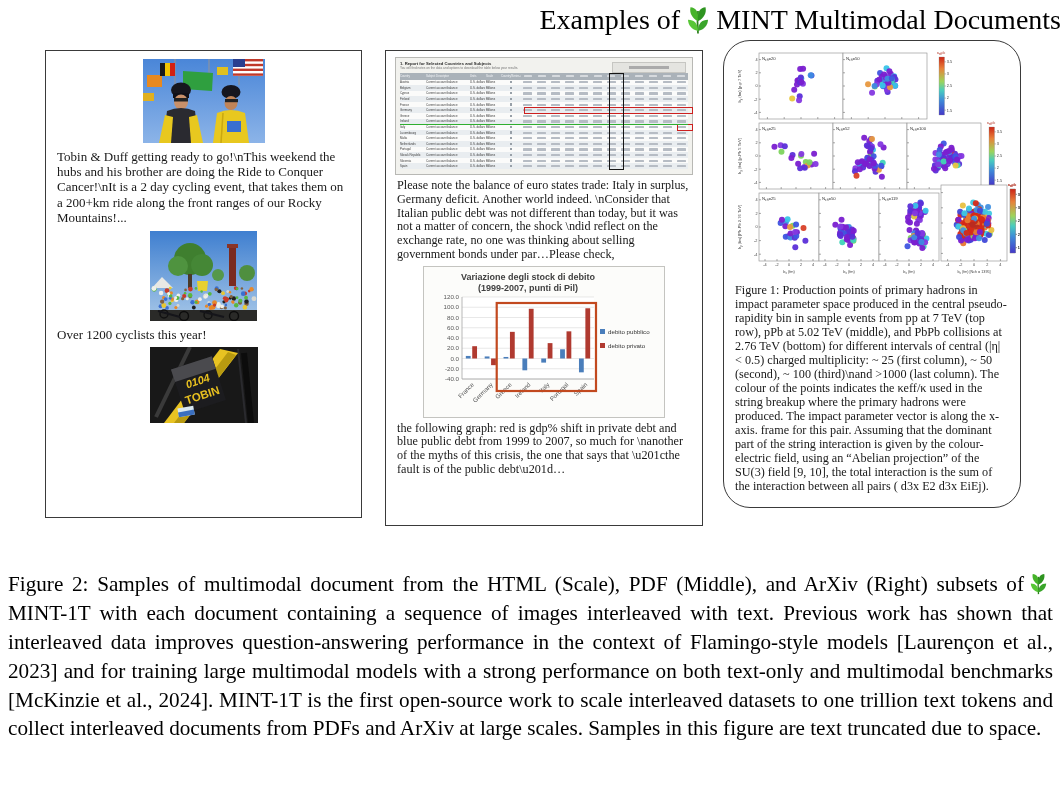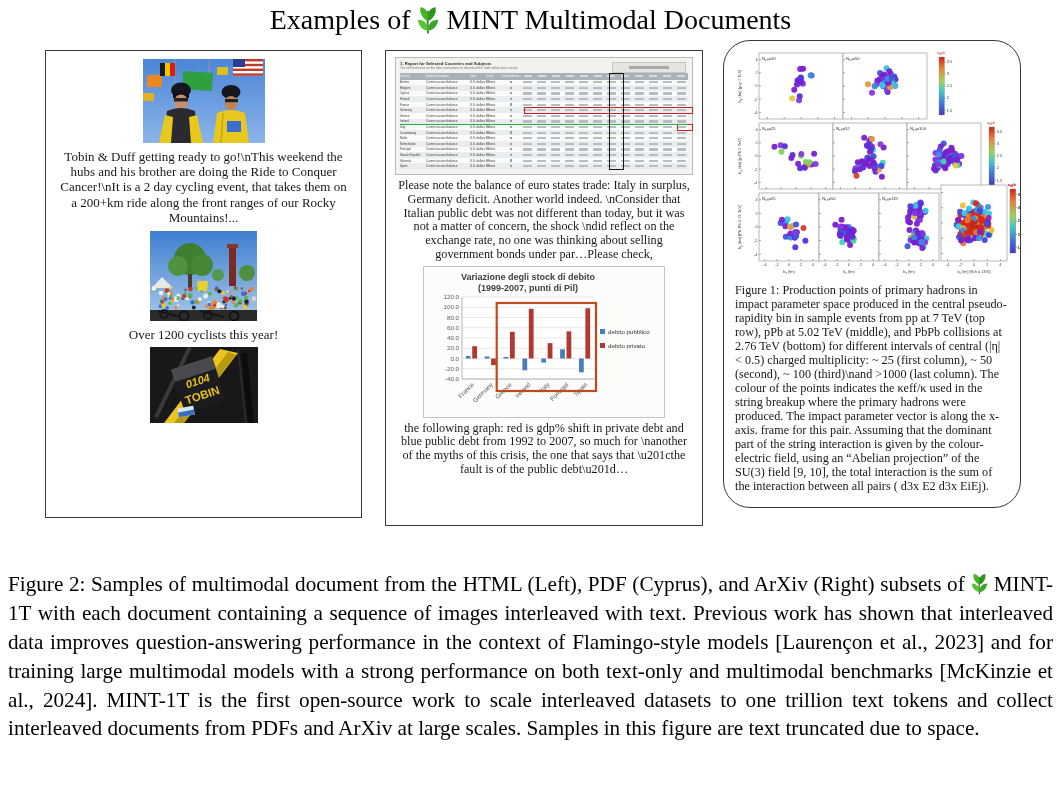--- a/index.html
+++ b/index.html
@@ -1,28 +1,28 @@
 <!DOCTYPE html>
 <html><head>
 <meta charset="utf-8">
 <style>
   html,body{margin:0;padding:0;background:#fff;}
   .page{position:relative;width:1061px;height:785px;background:#fff;overflow:hidden;
         font-family:"Liberation Serif","DejaVu Serif",serif;color:#111;}
-  .main-title{position:absolute;left:0;right:0;top:4px;text-align:center;font-size:28px;color:#000;}
+  .main-title{position:absolute;left:0;right:0;top:4px;text-align:right;font-size:28px;color:#000;}
   .leaf-lg{width:30px;height:30px;vertical-align:-7px;margin:0 3px;}
   .leaf-sm{width:23px;height:23px;vertical-align:-5px;margin:0 3px;}
 
   .panel{position:absolute;border:1.5px solid #3a3a3a;background:#fff;box-sizing:border-box;
          padding:6px 9px;overflow:hidden;}
   .panel-html{left:45px;top:50px;width:317px;height:468px;}
   .panel-pdf{left:385px;top:50px;width:318px;height:476px;}
   .panel-arxiv{left:723px;top:40px;width:298px;height:468px;border-radius:27px;}
 
-  .ptext{color:#181818;text-align:center;}
+  .ptext{color:#181818;text-align:left;}
   .panel-html .ptext{font-size:13px;line-height:1.17;margin:6px 2px 0 2px;}
   .panel-pdf .ptext{font-size:12.2px;line-height:1.13;margin:4px 2px 0 2px;}
   .arxiv-caption{font-size:12.2px;line-height:1.15;margin:4px 2px 0 2px;color:#181818;}
 
   .photo{display:block;margin:2px auto 0 auto;}
 
   
   .table-shot{width:298px;height:118px;margin:0 auto;border:1px solid #b8b8b4;background:#f2f2ee;
               position:relative;padding:3px 4px;box-sizing:border-box;font-family:"Liberation Sans",sans-serif;}
   .t-title{font-size:4.2px;font-weight:bold;color:#2a2a2a;}
@@ -1064,21 +1064,21 @@
           <rect x="161.37142857142857" y="41.275" width="4.8" height="50.225" fill="#b03a30"></rect>
           <text x="104" y="13" text-anchor="middle" font-size="9" font-weight="bold" fill="#404040">Variazione degli stock di debito</text>
           <text x="104" y="24" text-anchor="middle" font-size="9" font-weight="bold" fill="#404040">(1999-2007, punti di Pil)</text>
           <rect x="176" y="62" width="5" height="5" fill="#4a7ebb"></rect>
           <text x="184" y="66.6" font-size="6.2" fill="#333">debito pubblico</text>
           <rect x="176" y="76" width="5" height="5" fill="#b03a30"></rect>
           <text x="184" y="80.6" font-size="6.2" fill="#333">debito privato</text>
           <rect x="72.71428571428572" y="36" width="99.28571428571428" height="88" fill="none" stroke="#c2491f" stroke-width="2.2"></rect>
         </svg>
     </div>
-    <p class="ptext">the following graph: red is gdp% shift in private debt and blue public debt from 1992 to 2007, so much for \nanother of the myths of this crisis, the one that says that \u201cthe fault is of the public debt\u201d…</p>
+    <p class="ptext">the following graph: red is gdp% shift in private debt and blue public debt from 1999 to 2007, so much for \nanother of the myths of this crisis, the one that says that \u201cthe fault is of the public debt\u201d…</p>
   </section>
 
   <section class="panel panel-arxiv">
     <svg id="scatter-svg" width="288" height="232" viewBox="0 0 288 232" style="display:block;margin:0 auto">
         <defs>
           <linearGradient id="cbgrad" x1="0" y1="0" x2="0" y2="1">
             <stop offset="0" stop-color="#cc2415"></stop>
             <stop offset="0.2" stop-color="#e8823a"></stop>
             <stop offset="0.42" stop-color="#9ed45a"></stop>
             <stop offset="0.58" stop-color="#48ccc0"></stop>
@@ -1830,17 +1830,17 @@
         <line x1="282.5" y1="187.33333333333334" x2="284" y2="187.33333333333334" stroke="#555" stroke-width="0.4"></line>
         <text x="284.8" y="188.73333333333335" font-size="3.8" fill="#333">2</text>
         <line x1="282.5" y1="200.66666666666669" x2="284" y2="200.66666666666669" stroke="#555" stroke-width="0.4"></line>
         <text x="284.8" y="202.0666666666667" font-size="3.8" fill="#333">1.5</text>
         <text font-size="3.7" fill="#444" text-anchor="middle" transform="translate(241,226)"><tspan>b</tspan><tspan dy="1.0360000000000003" font-size="2.664">x</tspan><tspan dy="-1.0360000000000003"> (fm) [Nch = 1395]</tspan></text>
       </svg>
     <p class="arxiv-caption">Figure 1: Production points of primary hadrons in impact parameter space produced in the central pseudo-rapidity bin in sample events from pp at 7 TeV (top row), pPb at 5.02 TeV (middle), and PbPb collisions at 2.76 TeV (bottom) for different intervals of central (|η| &lt; 0.5) charged multiplicity: ~ 25 (first column), ~ 50 (second), ~ 100 (third)\nand &gt;1000 (last column). The colour of the points indicates the κeff/κ used in the string breakup where the primary hadrons were produced. The impact parameter vector is along the x-axis. frame for this pair. Assuming that the dominant part of the string interaction is given by the colour-electric field, using an “Abelian projection” of the SU(3) field [9, 10], the total interaction is the sum of the interaction between all pairs ( d3x E2 d3x EiEj).</p>
   </section>
 
   <p class="fig2">
-    <span>Figure 2: Samples of multimodal document from the HTML (Left), PDF (Cyprus), and ArXiv (Right) subsets of</span><svg class="leaf-sm" viewBox="0 0 24 24">
+    <span>Figure 2: Samples of multimodal document from the HTML (Scale), PDF (Middle), and ArXiv (Right) subsets of</span><svg class="leaf-sm" viewBox="0 0 24 24">
         <use href="#mintleaf" xlink:href="#mintleaf"></use>
       </svg><span>MINT-1T with each document containing a sequence of images interleaved with text. Previous work has shown that interleaved data improves question-answering performance in the context of Flamingo-style models [Laurençon et al., 2023] and for training large multimodal models with a strong performance on both text-only and multimodal benchmarks [McKinzie et al., 2024]. MINT-1T is the first open-source work to scale interleaved datasets to one trillion text tokens and collect interleaved documents from PDFs and ArXiv at large scales. Samples in this figure are text truncated due to space.</span>
   </p>
 </div>
 
 </body></html>

